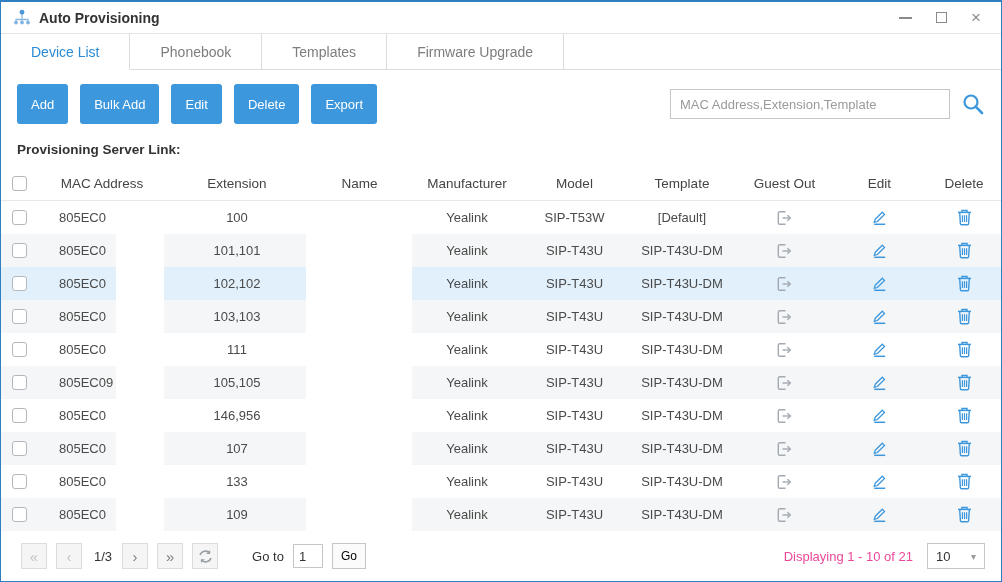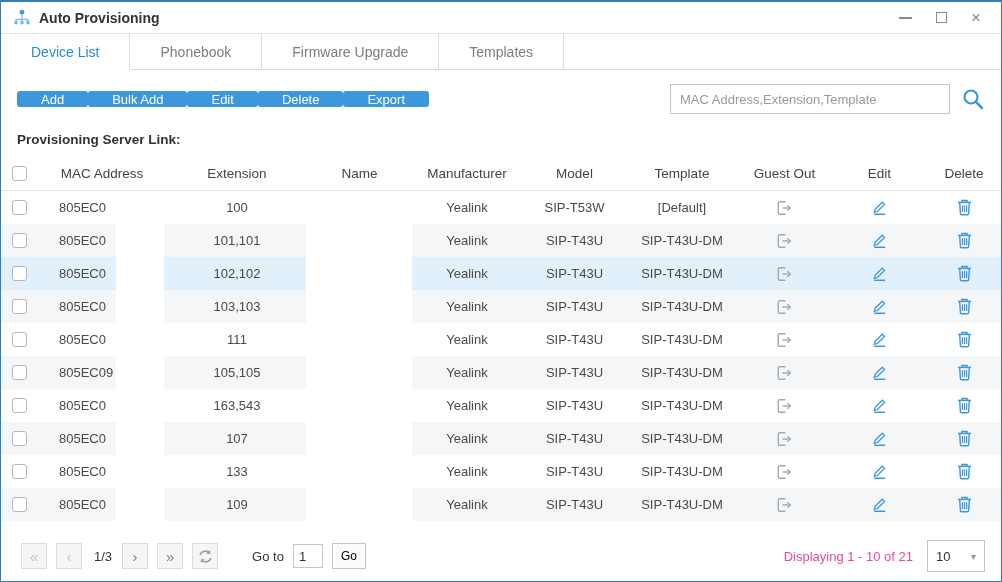--- a/index.html
+++ b/index.html
@@ -26,21 +26,21 @@
 
   
   .tabbar { height:36px; flex:0 0 36px; display:flex; }
   .tab { padding:0 30px; display:flex; align-items:center; font-size:14px; color:#7d7d7d;
          border-right:1px solid #dcdcdc; border-bottom:1px solid #dcdcdc; cursor:default; }
   .tab.active { color:#2a8bd5; border-bottom:1px solid transparent; }
   .tab-filler { flex:1; border-bottom:1px solid #dcdcdc; }
 
   
   .toolbar { display:flex; align-items:center; padding:14px 16px 6px 16px; }
-  .btn { background:#3d97dc; color:#fff; border:none; height:16px; padding:0 24px; 
+  .btn { background:#3d97dc; color:#fff; border:none; height:40px; padding:0 14px; margin-right:12px;
          font-size:13px; border-radius:3px; font-family:inherit; cursor:pointer; }
   .search-area { margin-left:auto; display:flex; align-items:center; }
   .search-input { width:280px; height:30px; border:1px solid #c6c6c6; padding:12px 9px; font-size:13px; color:#333; font-family:inherit; }
   .search-input::placeholder { color:#9a9a9a; }
   .search-icon { margin-left:11px; display:flex; align-items:center; cursor:pointer; }
 
   
   .serverlink { display:flex; align-items:center; padding:12px 16px 6px 16px; font-size:13.5px; }
   .sl-label { font-weight:bold; color:#333; }
   .sl-url { margin-left:62px; color:#333; }
@@ -71,21 +71,21 @@
   .pbtn { width:26px; height:26px; border:1px solid #dcdcdc; background:#f5f5f5; display:flex; align-items:center;
           justify-content:center; margin-right:9px; font-size:15px; line-height:1; cursor:pointer; }
   .pbtn.disabled { color:#c3c3c3; }
   .pbtn.enabled { color:#7f7f7f; }
   .pageno { margin:0 10px 0 3px; color:#333; }
   .goto-label { margin:0 9px 0 25px; }
   .goto-input { width:30px; height:24px; border:1px solid #c6c6c6; padding:0 5px; font-size:13px; font-family:inherit; color:#333; }
   .go-btn { height:26px; border:1px solid #c6c6c6; background:#fbfbfb; padding:0 8px; margin-left:9px; font-size:12px; color:#000000; font-family:inherit; cursor:pointer; }
   .pag-right { margin-left:auto; display:flex; align-items:center; }
   .displaying { margin-right:14px; color:#ec4899; }
-  .pagesize { width:58px; height:32px; border:1px solid #c6c6c6; display:flex; align-items:center; justify-content:space-between;
+  .pagesize { width:58px; height:26px; border:1px solid #c6c6c6; display:flex; align-items:center; justify-content:space-between;
               padding:5px 8px; color:#333; cursor:pointer; background:#fff; }
   .caret { color:#999; font-size:10px; }
 </style>
 </head>
 <body>
 
 <div class="window">
 
   <div class="titlebar">
     <span style="display:flex;">
@@ -105,22 +105,22 @@
       <span class="wc">
           <span class="wc-max-box"></span>
         </span>
       <span class="wc wc-close">×</span>
     </div>
   </div>
 
   <div class="tabbar">
     <div class="tab active">Device List</div>
     <div class="tab">Phonebook</div>
+    <div class="tab">Templates</div>
     <div class="tab">Firmware Upgrade</div>
-    <div class="tab">Templates</div>
     <div class="tab-filler"></div>
   </div>
 
   <div class="toolbar">
     <button class="btn">Add</button>
     <button class="btn">Bulk Add</button>
     <button class="btn">Edit</button>
     <button class="btn">Delete</button>
     <button class="btn">Export</button>
     <div class="search-area">
@@ -363,21 +363,21 @@
           <line x1="9.6" y1="6.2" x2="9.6" y2="13" stroke="#3d97dc" stroke-width="1.2"></line>
         </svg>
       </div>
     </div>
 
     <div class="trow">
       <div class="cell-check">
         <span class="checkbox"></span>
       </div>
       <div class="cell cell-mac">805EC0</div>
-      <div class="cell">163,543</div>
+      <div class="cell">146,956</div>
       <div class="cell"></div>
       <div class="cell">Yealink</div>
       <div class="cell">SIP-T43U</div>
       <div class="cell">SIP-T43U-DM</div>
       <div class="cell-icon">
         <svg width="17" height="16" viewBox="0 0 17 16">
           <path d="M9.5 1.8 H3.6 a1.3 1.3 0 0 0 -1.3 1.3 v9.8 a1.3 1.3 0 0 0 1.3 1.3 H9.5" fill="none" stroke="#a3a9b0" stroke-width="1.4"></path>
           <line x1="6.5" y1="8" x2="13.6" y2="8" stroke="#a3a9b0" stroke-width="1.4"></line>
           <path d="M11.4 5.2 L14.3 8 L11.4 10.8" fill="none" stroke="#a3a9b0" stroke-width="1.4"></path>
         </svg>

